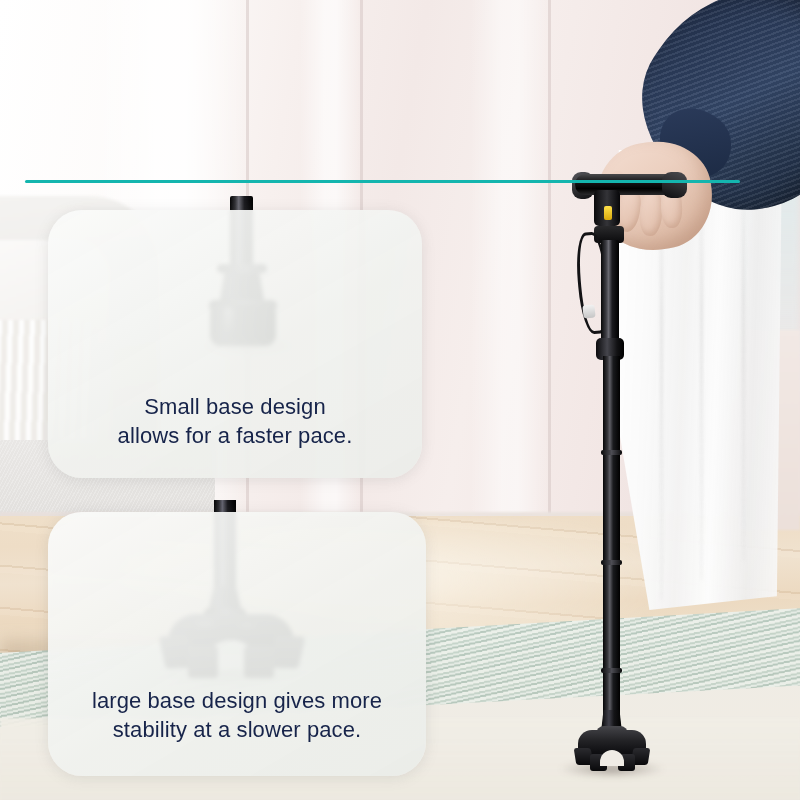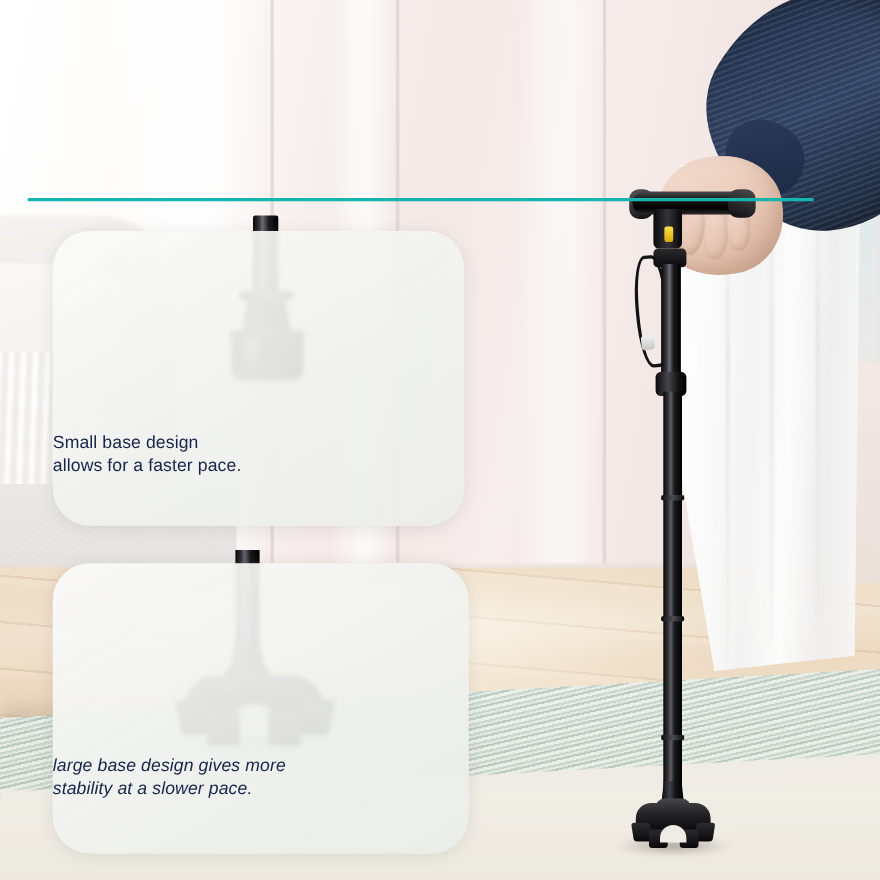--- a/index.html
+++ b/index.html
@@ -333,29 +333,29 @@
     overflow: hidden;
   }
   .card.card1 { left: 48px; top: 210px; width: 374px; height: 268px; }
   .card.card2 { left: 48px; top: 512px; width: 378px; height: 264px; }
   .card-inner-bg {
     position: absolute; inset: 0;
     background: linear-gradient(150deg, rgba(255,255,255,.55) 0%, rgba(236,238,234,.35) 55%, rgba(226,229,224,.45) 100%);
   }
   .card-text {
     position: absolute; left: 0; right: 0;
-    text-align: left;
+    text-align: center;
     color: #17244a;
-    font-size: 16px;
+    font-size: 22px;
     line-height: 1.33;
     letter-spacing: .1px;
     white-space: pre-line;
   }
   .card1 .card-text { top: 182px; }
-  .card2 .card-text { top: 174px; font-style: italic; }
+  .card2 .card-text { top: 174px; }
 
   
   .tip {
     position: absolute; left: 198px; top: 196px; width: 92px; height: 150px;
   }
   .tip .stick {
     position: absolute; left: 32px; top: 0; width: 23px; height: 82px;
     background: linear-gradient(90deg,#050506 0%,#313135 22%,#6b6b74 38%,#1c1c20 62%,#000 100%);
     border-radius: 2px;
   }

